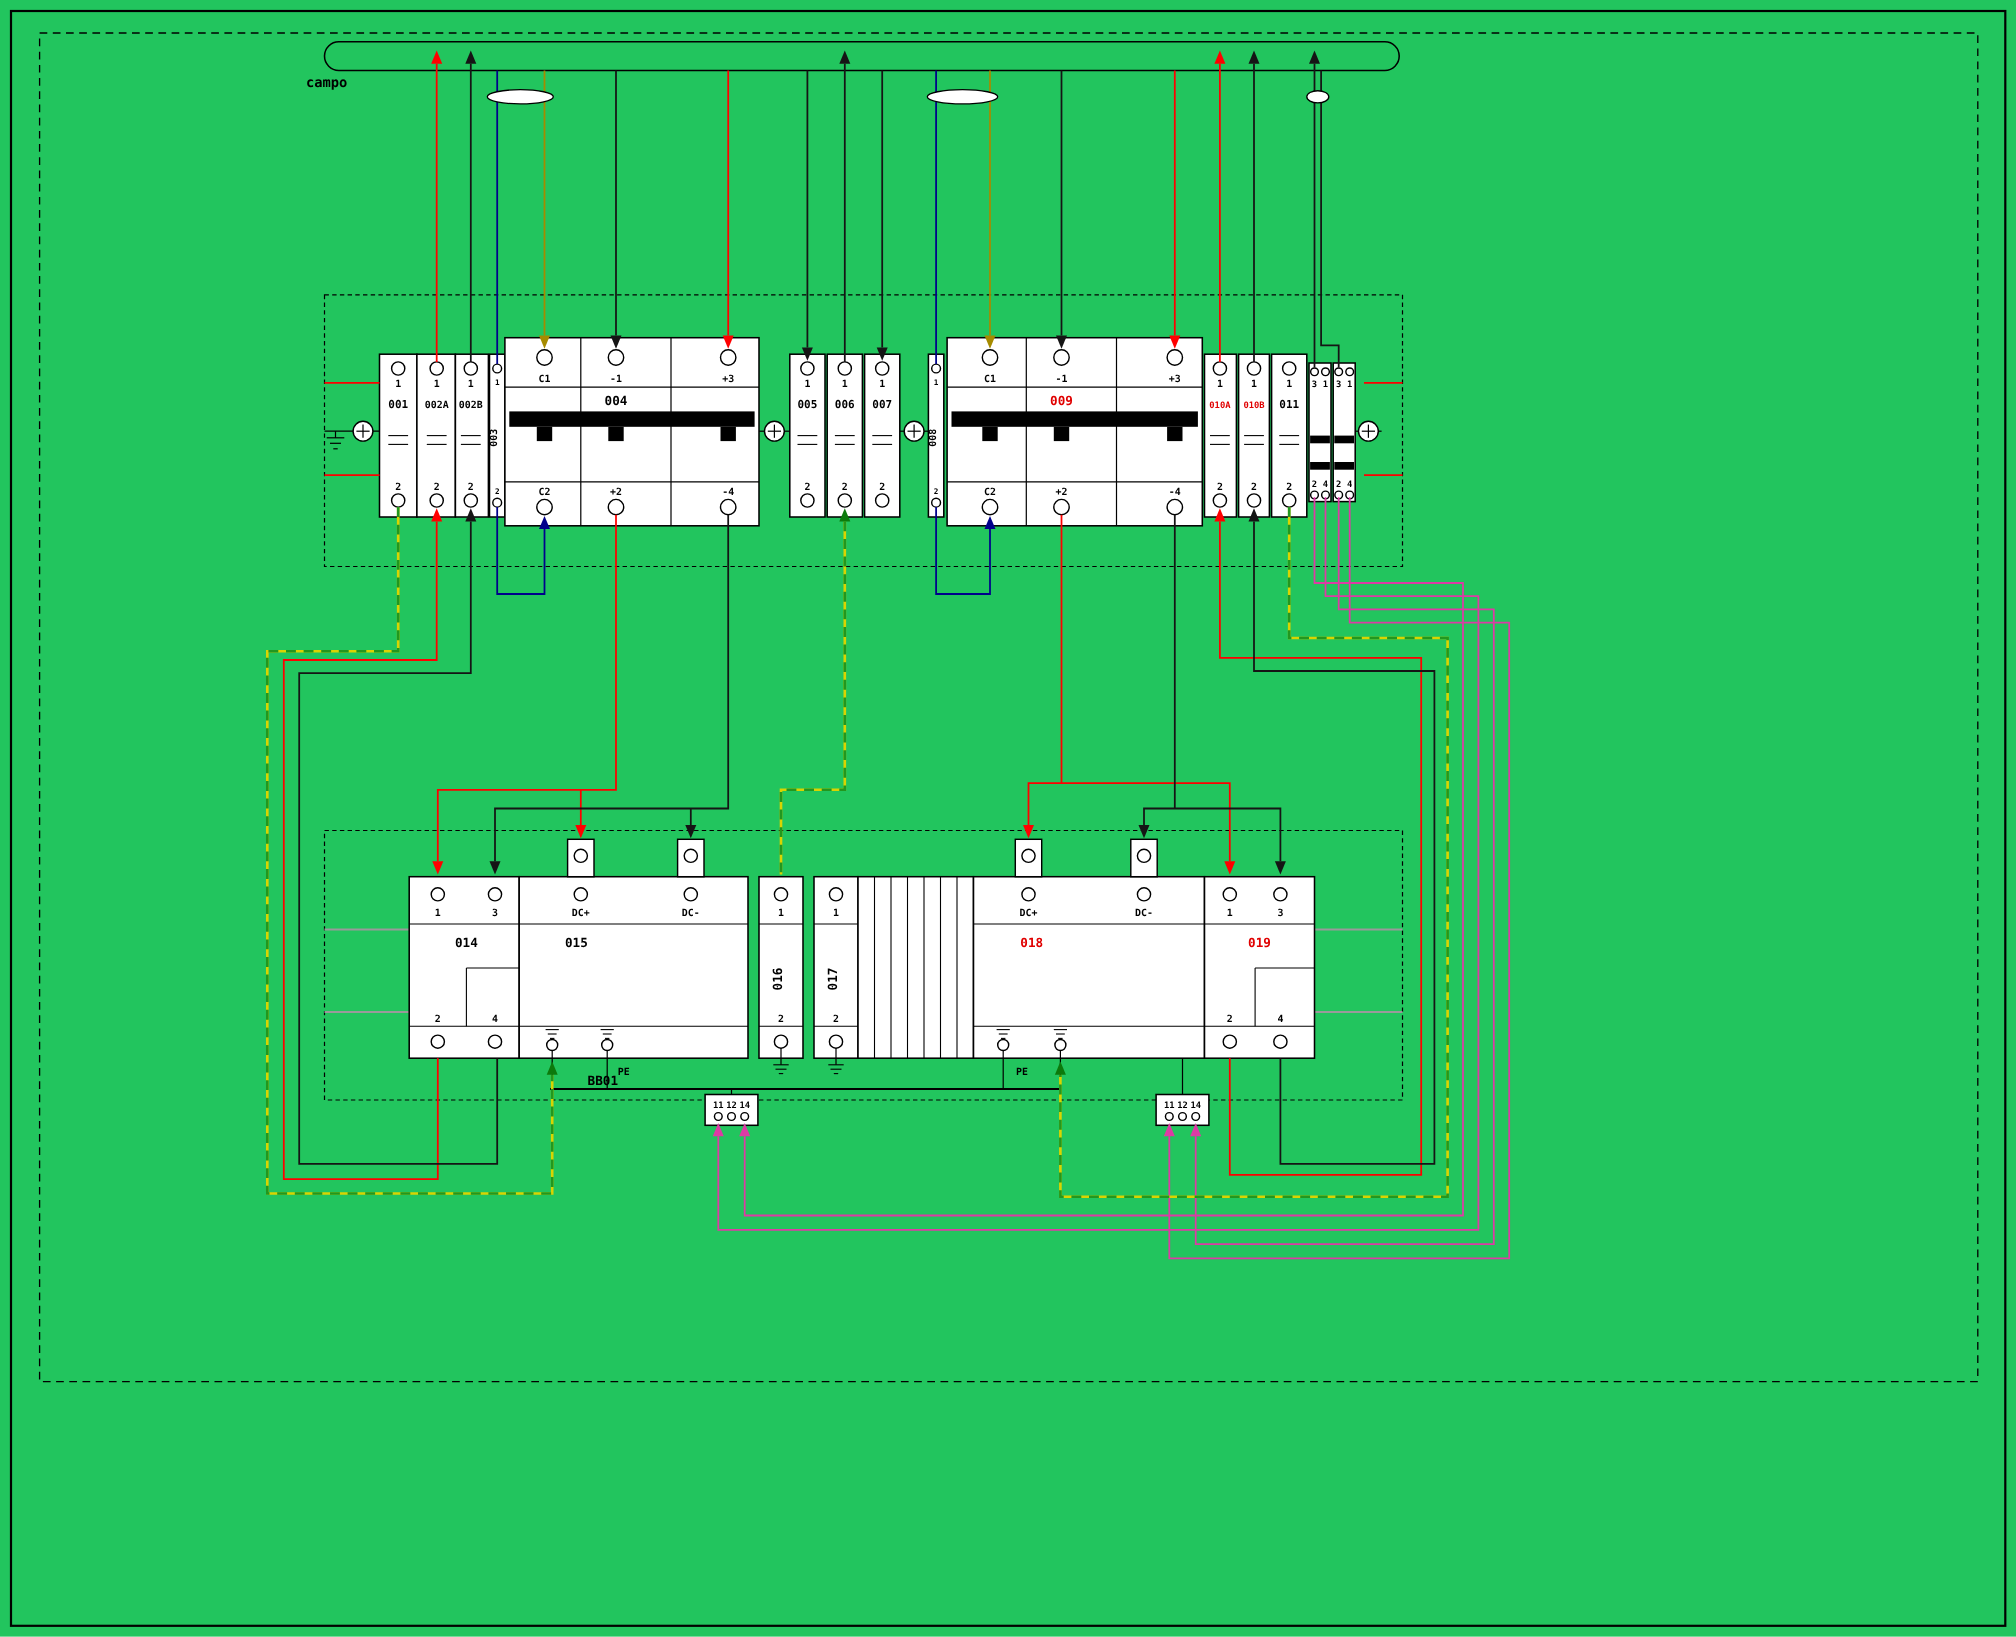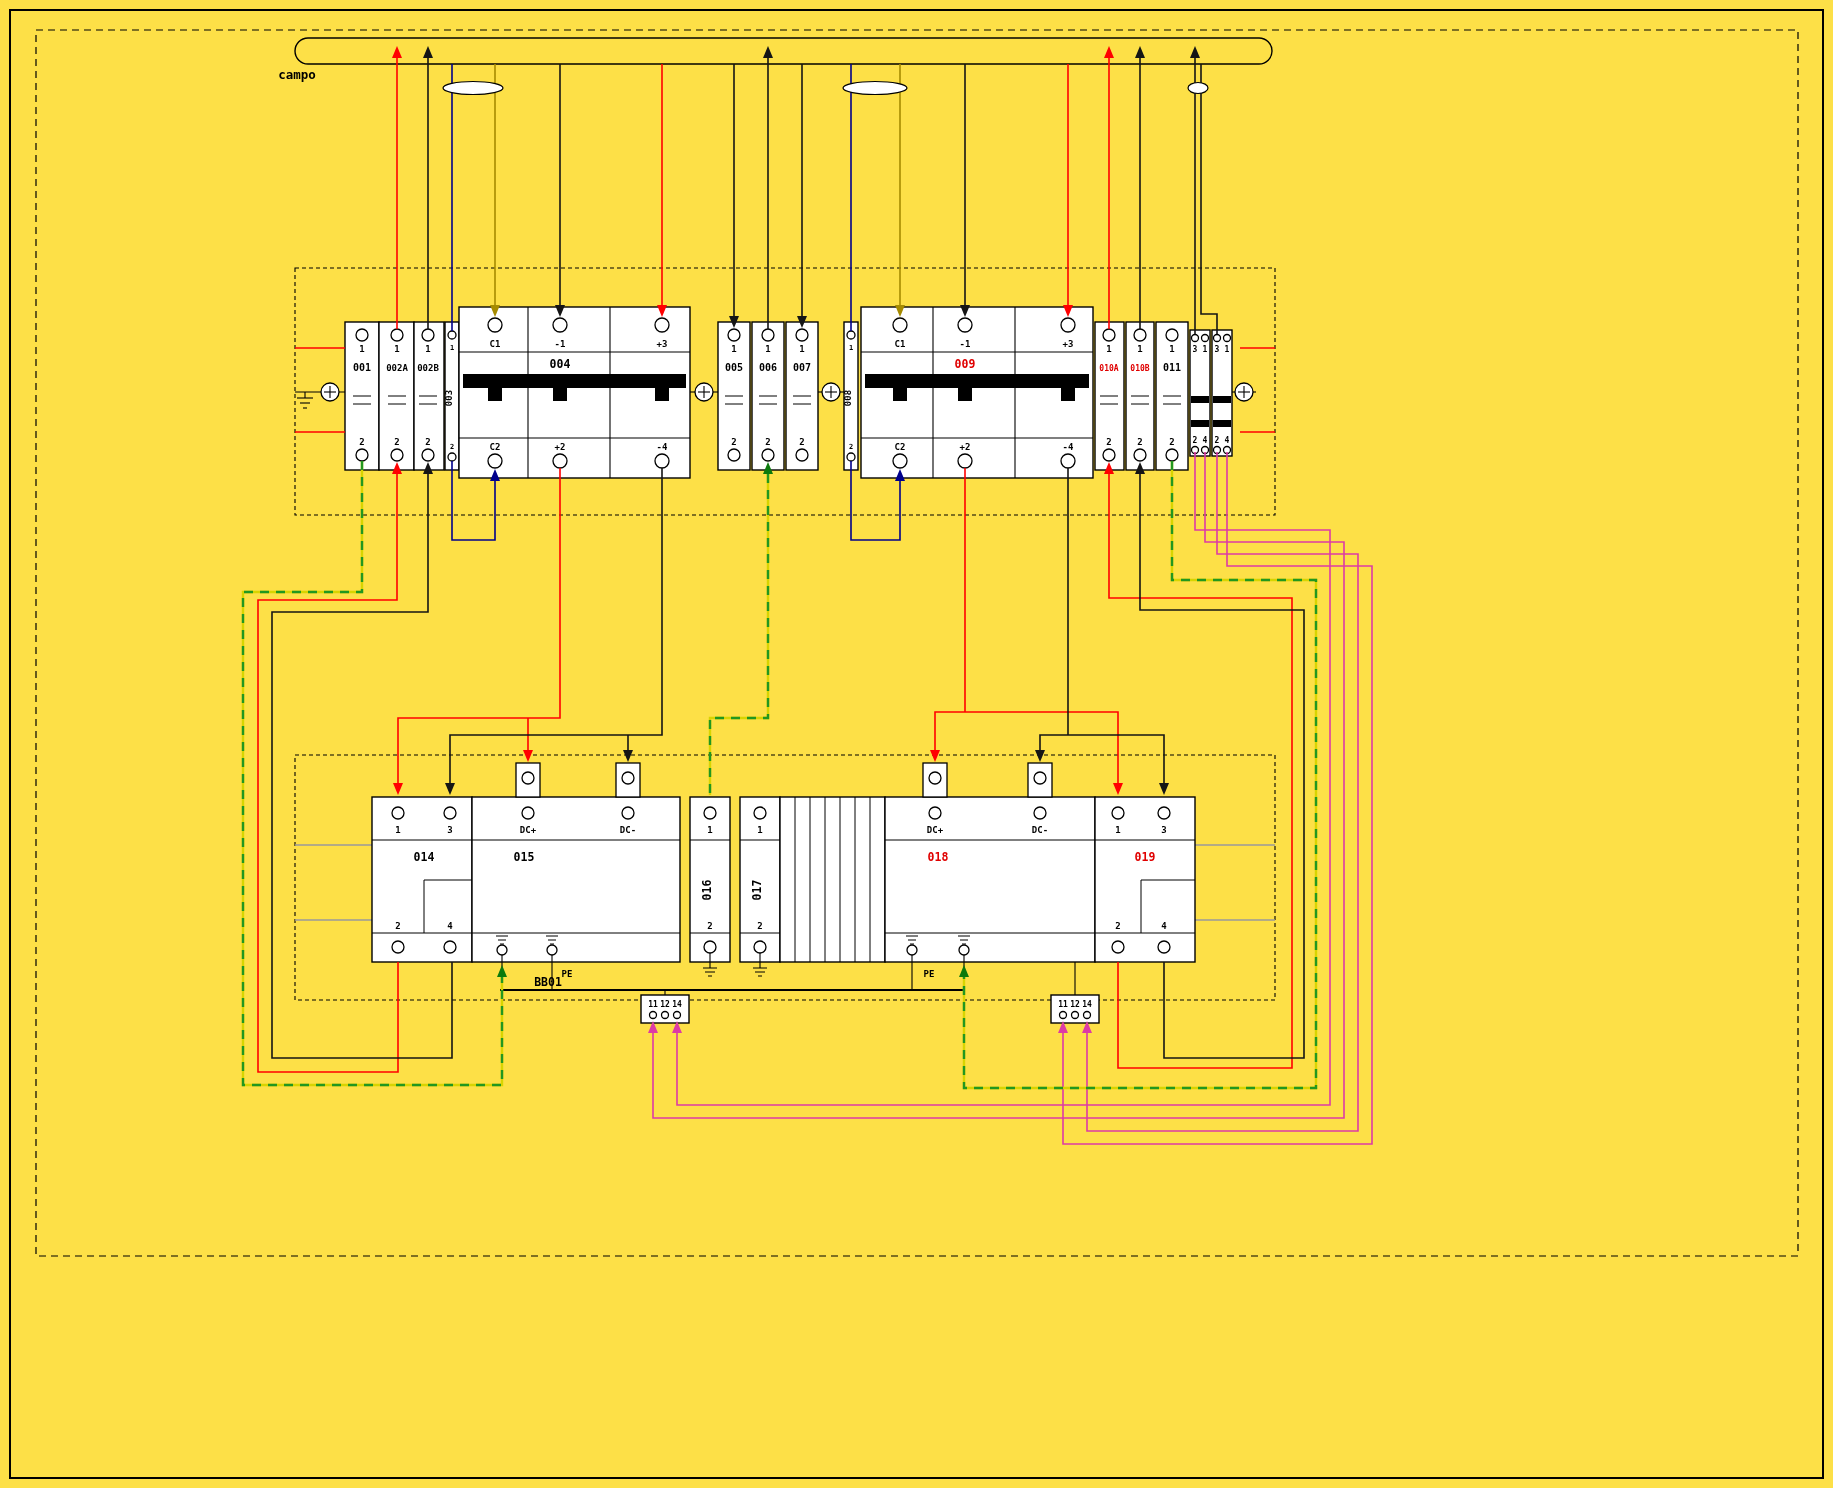--- a/index.html
+++ b/index.html
@@ -1,16 +1,16 @@
 <!DOCTYPE html>
 <html><head>
 <meta charset="utf-8">
 <style>
   html,body { margin:0; padding:0; background:#ffffff; }
-  .stage { width:1833px; height:1488px; position:relative; background:#fde047; }
+  .stage { width:1833px; height:1488px; position:relative; background:#22c55e; }
   svg text { font-family:"DejaVu Sans Mono","Liberation Mono",monospace; font-weight:bold; text-anchor:middle; }
   .t7  { font-size:7px; }
   .t8  { font-size:8px; }
   .t9  { font-size:9px; }
   .t10 { font-size:10px; }
   .t11 { font-size:11.5px; }
   .t12 { font-size:12.5px; }
   .bx   { fill:#ffffff; stroke:#000; stroke-width:1.4; }
   .tab  { fill:#ffffff; stroke:#000; stroke-width:1.3; }
   .enc  { fill:none; stroke:#000; stroke-width:1.1; stroke-dasharray:4 3; }

